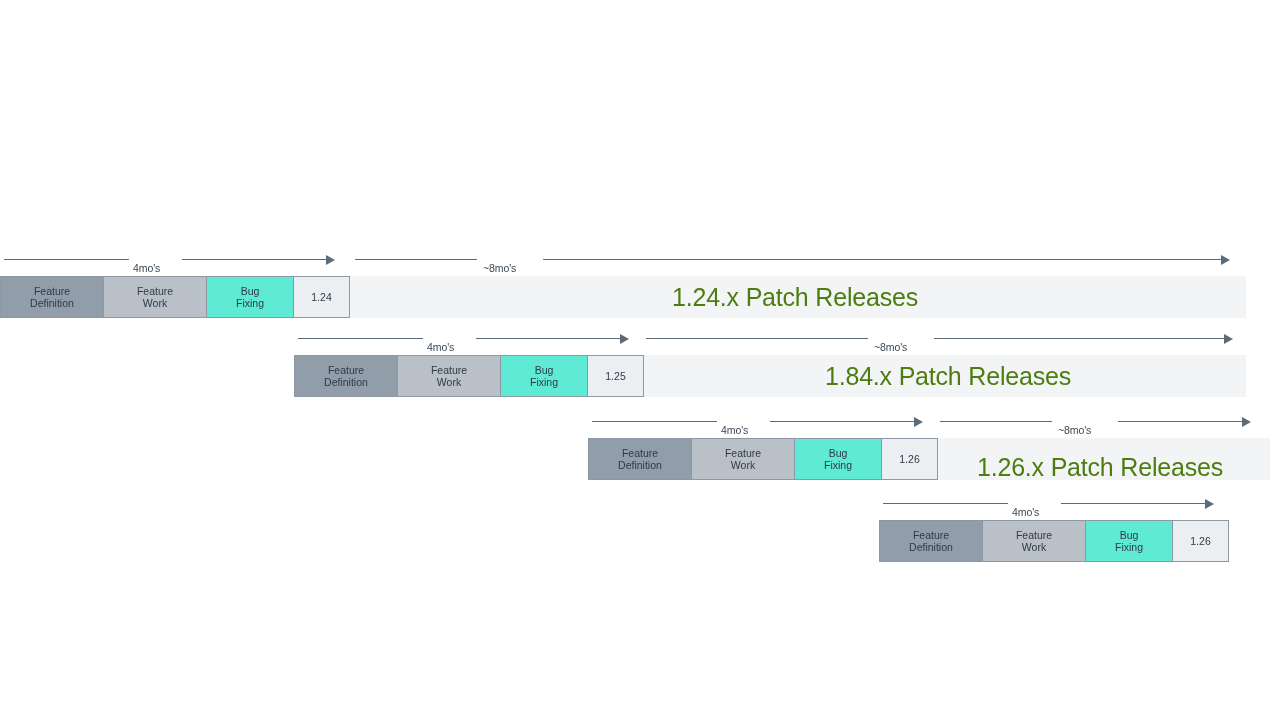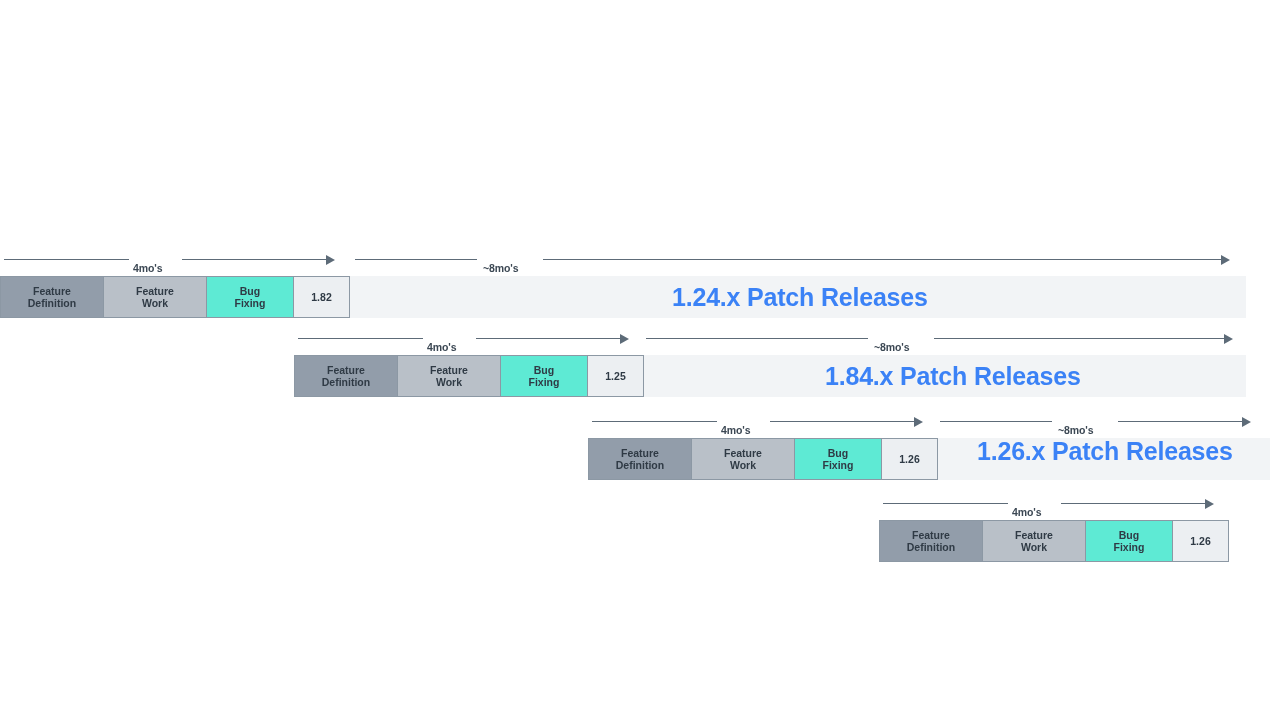--- a/index.html
+++ b/index.html
@@ -20,21 +20,20 @@
     position: absolute;
     left: 0; top: 0;
     width: 1280px;
     height: 719px;
   }
 
   
   .release-row {
     position: absolute;
     height: 90px;
-    font-weight: bold;
   }
 
   
   .arrow-strip {
     position: absolute;
     height: 26px;
   }
   .arrow-seg {
     position: absolute;
     top: 11px;
@@ -66,21 +65,21 @@
     height: 42px;
     background: #f2f4f6;
   }
   .patch-band-label {
     position: absolute;
     top: 0;
     height: 42px;
     display: flex;
     align-items: center;
     font-size: 25px;
-    color: #3b82f6;
+    color: #4d7c0f;
     white-space: nowrap;
     letter-spacing: -0.2px;
   }
 
   
   .phase-bar {
     position: absolute;
     height: 42px;
     display: flex;
     box-sizing: border-box;
@@ -136,21 +135,21 @@
         <span class="seg-line">Definition</span>
       </div>
       <div class="phase-seg seg-work" style="width:104px;">
         <span class="seg-line">Feature</span>
         <span class="seg-line">Work</span>
       </div>
       <div class="phase-seg seg-bug" style="width:88px;">
         <span class="seg-line">Bug</span>
         <span class="seg-line">Fixing</span>
       </div>
-      <div class="phase-seg seg-ver" style="width:57px;">1.82</div>
+      <div class="phase-seg seg-ver" style="width:57px;">1.24</div>
     </div>
   </div>
 
   <div class="release-row" style="left:294px; top:327px; width:952px;">
 
     <div class="arrow-strip" style="left:0px; top:0px; width:340px;">
       <div class="arrow-seg" style="left:4px; width:125px;"></div>
       <div class="arrow-label" style="left:133px;">4mo's</div>
       <div class="arrow-seg" style="left:182px; width:145px;"></div>
       <div class="arrow-head" style="left:326px;"></div>
@@ -193,21 +192,21 @@
     </div>
 
     <div class="arrow-strip" style="left:352px; top:0px; width:330px;">
       <div class="arrow-seg" style="left:0px; width:112px;"></div>
       <div class="arrow-label" style="left:118px;">~8mo's</div>
       <div class="arrow-seg" style="left:178px; width:124px;"></div>
       <div class="arrow-head" style="left:302px;"></div>
     </div>
 
     <div class="patch-band" style="left:0px; top:28px; width:682px;"></div>
-    <div class="patch-band-label" style="left:389px; top:20px;">1.26.x Patch Releases</div>
+    <div class="patch-band-label" style="left:389px; top:36px;">1.26.x Patch Releases</div>
 
     <div class="phase-bar" style="left:0px; top:28px; width:352px;">
       <div class="phase-seg seg-def" style="width:104px;">
         <span class="seg-line">Feature</span>
         <span class="seg-line">Definition</span>
       </div>
       <div class="phase-seg seg-work" style="width:104px;">
         <span class="seg-line">Feature</span>
         <span class="seg-line">Work</span>
       </div>

